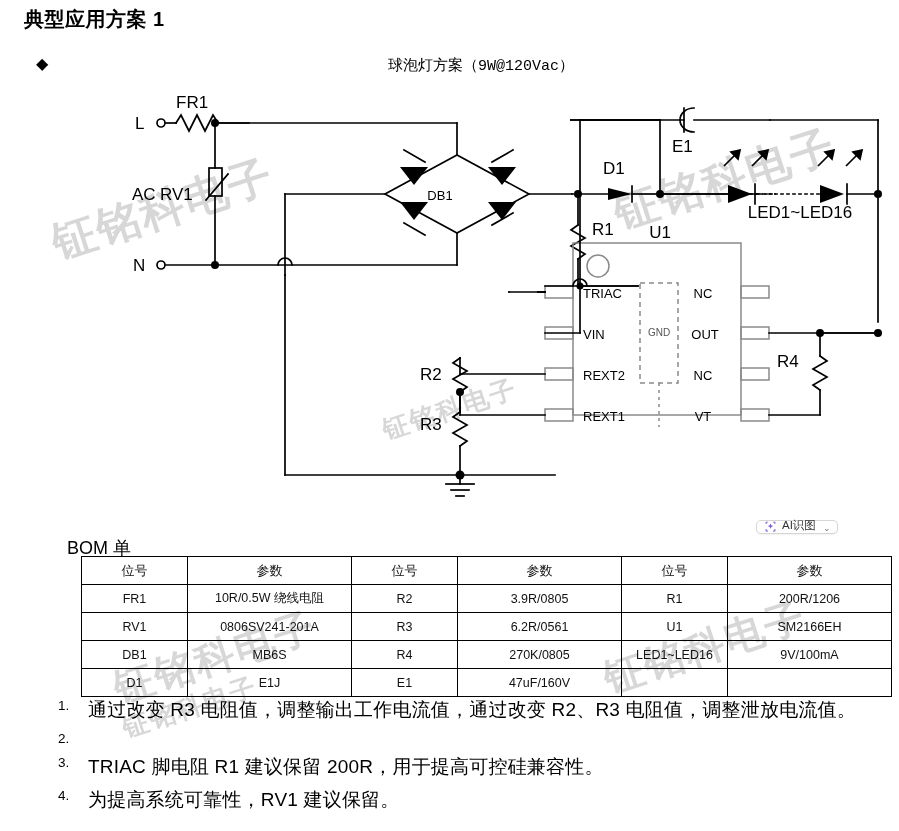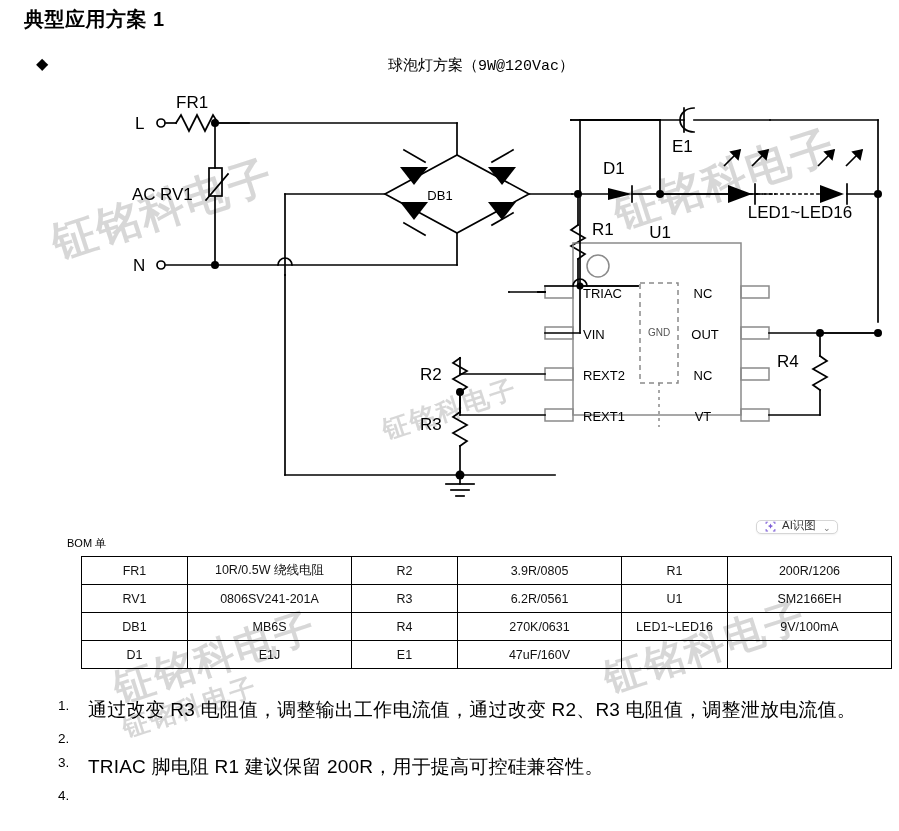--- a/index.html
+++ b/index.html
@@ -42,21 +42,21 @@
     border:1px solid #d6d6d6;border-radius:5px;background:#fff;
     font-size:11.5px;color:#333;box-shadow:0 1px 2px rgba(0,0,0,.06);
     cursor:pointer;
     margin-left:44px;
   }
   .ai-btn .sparkle{width:13px;height:13px;display:block;}
   .ai-btn .chev{font-size:9px;color:#777;margin-left:2px;}
 
   
   .bom-label{
-    position:absolute;left:67px;top:536px;font-size:11px;
+    position:absolute;left:67px;top:536px;font-size:18px;
   }
   table.bom{
     position:absolute;left:81px;top:556px;border-collapse:collapse;
     width:740px;table-layout:fixed;
   }
   table.bom td{
     border:1px solid #000;text-align:center;font-size:12.5px;
     height:27px;padding:0 2px;color:#111;
   }
   table.bom tr.head td{font-size:13px;}
@@ -302,41 +302,49 @@
   <table class="bom">
     <colgroup>
       <col class="c-pos">
         <col class="c-par">
         <col class="c-pos">
       <col class="c-par">
         <col class="c-pos">
         <col class="c-par">
     </colgroup>
     <tbody>
+      <tr class="head">
+        <td>位号</td>
+        <td>参数</td>
+        <td>位号</td>
+        <td>参数</td>
+        <td>位号</td>
+        <td>参数</td>
+      </tr>
       <tr>
         <td>FR1</td>
         <td>10R/0.5W 绕线电阻</td>
         <td>R2</td>
         <td>3.9R/0805</td>
         <td>R1</td>
         <td>200R/1206</td>
       </tr>
       <tr>
         <td>RV1</td>
         <td>0806SV241-201A</td>
         <td>R3</td>
         <td>6.2R/0561</td>
         <td>U1</td>
         <td>SM2166EH</td>
       </tr>
       <tr>
         <td>DB1</td>
         <td>MB6S</td>
         <td>R4</td>
-        <td>270K/0631</td>
+        <td>270K/0805</td>
         <td>LED1~LED16</td>
         <td>9V/100mA</td>
       </tr>
       <tr>
         <td>D1</td>
         <td>E1J</td>
         <td>E1</td>
         <td>47uF/160V</td>
         <td></td>
         <td></td>
@@ -351,16 +359,17 @@
     </div>
     <div class="note">
       <div class="num">2.</div>
     </div>
     <div class="note">
       <div class="num">3.</div>
       <div class="txt">TRIAC 脚电阻 R1 建议保留 200R，用于提高可控硅兼容性。</div>
     </div>
     <div class="note">
       <div class="num">4.</div>
+      <div class="txt">为提高系统可靠性，RV1 建议保留。</div>
     </div>
   </div>
 
 </div>
 
 </body></html>

